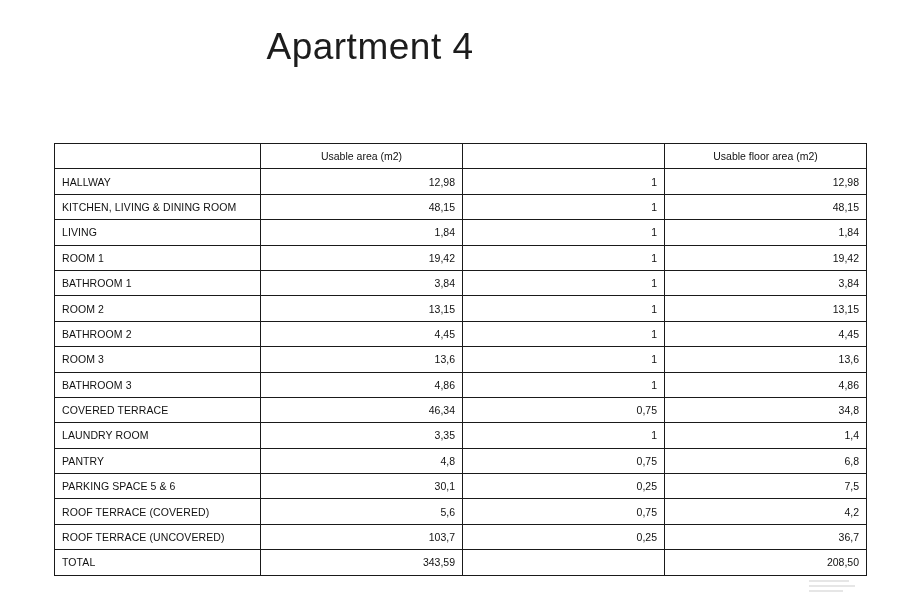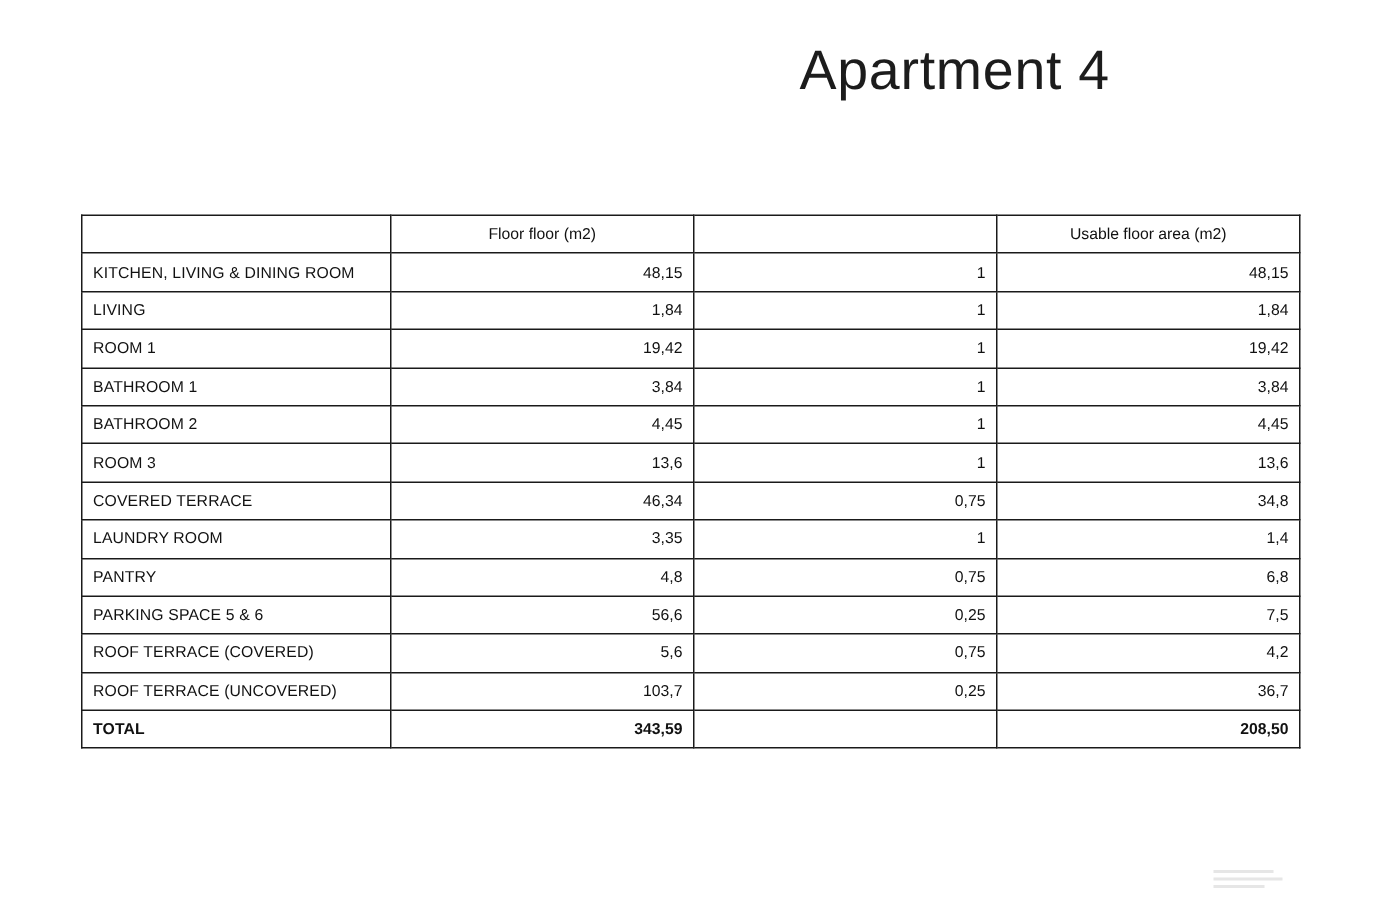--- a/index.html
+++ b/index.html
@@ -18,21 +18,21 @@
     position: relative;
     width: 919px;
     height: 607px;
     box-sizing: border-box;
   }
   .doc-title {
     position: absolute;
     top: 26px;
     left: 0;
     width: 740px;
-    text-align: right;
+    text-align: center;
     font-size: 37px;
     font-weight: 400;
     letter-spacing: 0.5px;
     color: #1c1c1c;
   }
   .table-wrap {
     position: absolute;
     top: 143px;
     left: 54px;
     width: 812px;
@@ -65,21 +65,21 @@
   }
   td.name {
     text-align: left;
     letter-spacing: 0.1px;
   }
   td.num {
     text-align: right;
     padding-right: 9px;
   }
   tr.total td {
-    font-weight: bold;
+    font-weight: normal;
   }
   .watermark {
     position: absolute;
     right: 64px;
     bottom: 12px;
     width: 46px;
     height: 18px;
     opacity: 0.35;
   }
   .wm-line {
@@ -104,27 +104,33 @@
     <table class="area-table">
       <colgroup>
         <col class="c-name">
         <col class="c-floor">
         <col class="c-coef">
         <col class="c-usable">
       </colgroup>
       <thead>
         <tr>
           <td></td>
-          <td>Floor floor (m2)</td>
+          <td>Usable area (m2)</td>
           <td></td>
           <td>Usable floor area (m2)</td>
         </tr>
       </thead>
       <tbody>
         <tr>
+          <td class="name">HALLWAY</td>
+          <td class="num">12,98</td>
+          <td class="num">1</td>
+          <td class="num">12,98</td>
+        </tr>
+        <tr>
           <td class="name">KITCHEN, LIVING &amp; DINING ROOM</td>
           <td class="num">48,15</td>
           <td class="num">1</td>
           <td class="num">48,15</td>
         </tr>
         <tr>
           <td class="name">LIVING</td>
           <td class="num">1,84</td>
           <td class="num">1</td>
           <td class="num">1,84</td>
@@ -135,30 +141,42 @@
           <td class="num">1</td>
           <td class="num">19,42</td>
         </tr>
         <tr>
           <td class="name">BATHROOM 1</td>
           <td class="num">3,84</td>
           <td class="num">1</td>
           <td class="num">3,84</td>
         </tr>
         <tr>
+          <td class="name">ROOM 2</td>
+          <td class="num">13,15</td>
+          <td class="num">1</td>
+          <td class="num">13,15</td>
+        </tr>
+        <tr>
           <td class="name">BATHROOM 2</td>
           <td class="num">4,45</td>
           <td class="num">1</td>
           <td class="num">4,45</td>
         </tr>
         <tr>
           <td class="name">ROOM 3</td>
           <td class="num">13,6</td>
           <td class="num">1</td>
           <td class="num">13,6</td>
+        </tr>
+        <tr>
+          <td class="name">BATHROOM 3</td>
+          <td class="num">4,86</td>
+          <td class="num">1</td>
+          <td class="num">4,86</td>
         </tr>
         <tr>
           <td class="name">COVERED TERRACE</td>
           <td class="num">46,34</td>
           <td class="num">0,75</td>
           <td class="num">34,8</td>
         </tr>
         <tr>
           <td class="name">LAUNDRY ROOM</td>
           <td class="num">3,35</td>
@@ -166,21 +184,21 @@
           <td class="num">1,4</td>
         </tr>
         <tr>
           <td class="name">PANTRY</td>
           <td class="num">4,8</td>
           <td class="num">0,75</td>
           <td class="num">6,8</td>
         </tr>
         <tr>
           <td class="name">PARKING SPACE 5 &amp; 6</td>
-          <td class="num">56,6</td>
+          <td class="num">30,1</td>
           <td class="num">0,25</td>
           <td class="num">7,5</td>
         </tr>
         <tr>
           <td class="name">ROOF TERRACE (COVERED)</td>
           <td class="num">5,6</td>
           <td class="num">0,75</td>
           <td class="num">4,2</td>
         </tr>
         <tr>

